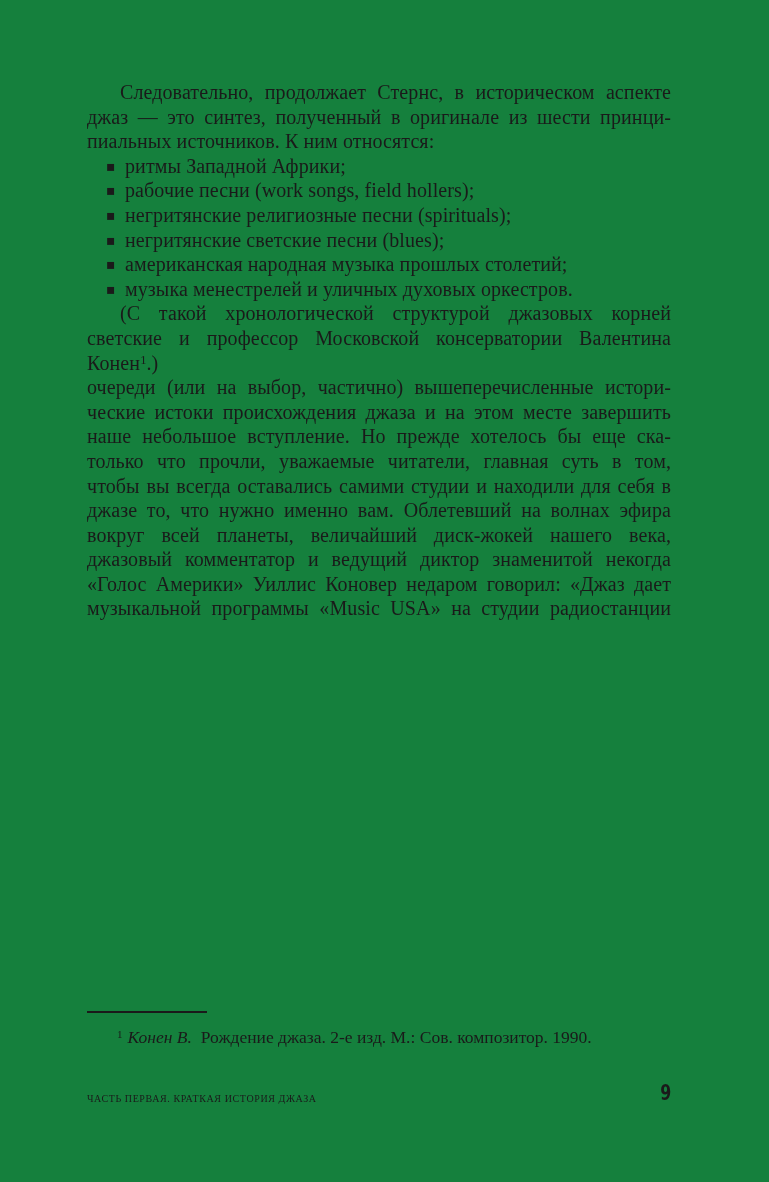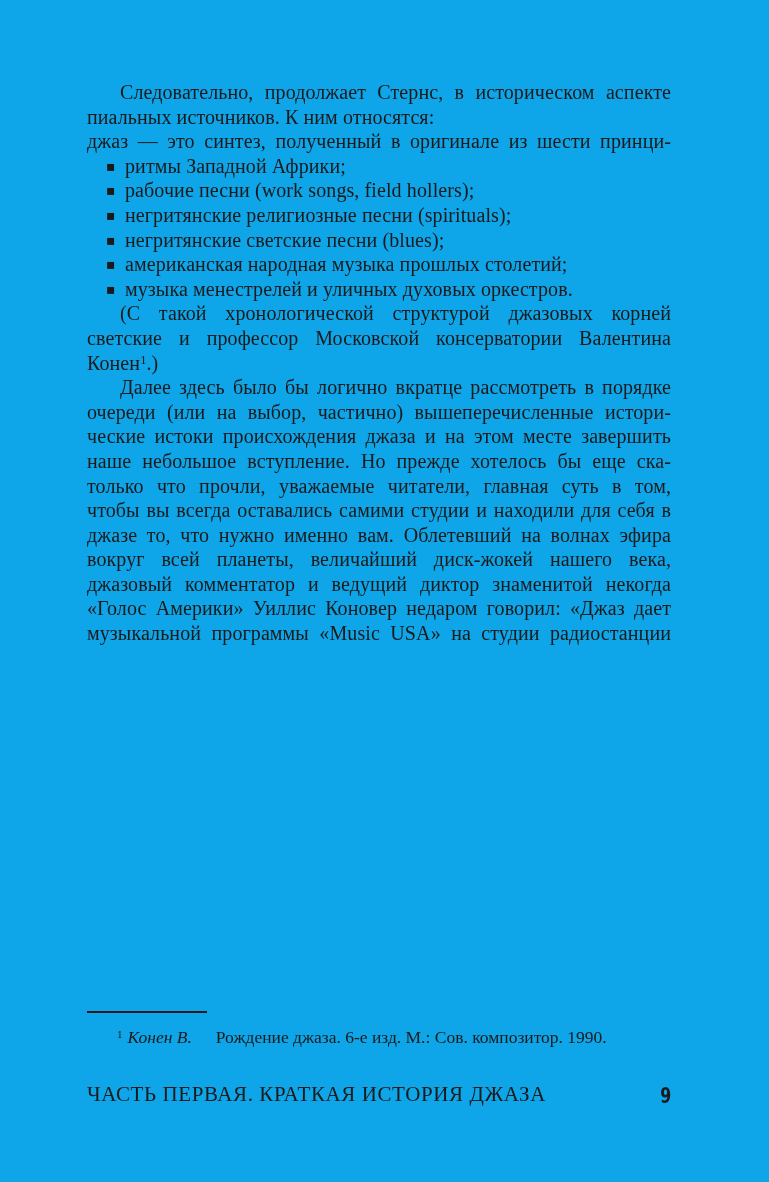--- a/index.html
+++ b/index.html
@@ -9,21 +9,21 @@
   body {
     width: 769px;
     height: 1182px;
     background: #f2f2f0;
     font-family: "Liberation Serif", serif;
   }
   .page {
     position: relative;
     width: 769px;
     height: 1182px;
-    background: #0ea5e9;
+    background: #15803d;
     color: #1a1a1a;
     overflow: hidden;
   }
   .text-block {
     position: absolute;
     left: 87px;
     top: 80px;
     width: 584px;
     font-size: 20px;
     line-height: 24.6px;
@@ -75,33 +75,33 @@
     line-height: 22px;
     text-indent: 30px;
   }
   .footnote sup.fn-ref {
     font-size: 11px;
     vertical-align: 5px;
     margin-right: 5px;
   }
   .footnote .fn-author {
     font-style: italic;
-    margin-right: 24px;
+    margin-right: 9px;
   }
   .footer {
     position: absolute;
     left: 87px;
     top: 1082px;
     width: 584px;
     display: flex;
     justify-content: space-between;
     align-items: flex-end;
   }
   .running-title {
-    font-size: 21px;
+    font-size: 10px;
     letter-spacing: 0.6px;
     white-space: nowrap;
   }
   .page-number {
     font-family: "DejaVu Sans", sans-serif;
     font-weight: 700;
     font-size: 22px;
     line-height: 22px;
     transform: scaleX(0.72);
     transform-origin: right bottom;
@@ -109,22 +109,22 @@
 </style>
 </head>
 <body>
 
 <div class="page">
 
   <div class="text-block">
 
     <div>
       <div class="line indent">Следовательно, продолжает Стернс, в историческом аспекте</div>
+      <div class="line">джаз — это синтез, полученный в оригинале из шести принци-</div>
       <div class="line last">пиальных источников. К ним относятся:</div>
-      <div class="line">джаз — это синтез, полученный в оригинале из шести принци-</div>
     </div>
 
     <div>
       <div class="list-item">
         <span class="bullet">▪</span>
         <span>ритмы Западной Африки;</span>
       </div>
       <div class="list-item">
         <span class="bullet">▪</span>
         <span>рабочие песни (work songs, field hollers);</span>
@@ -149,38 +149,37 @@
 
     <div>
       <div class="line indent">(С такой хронологической структурой джазовых корней</div>
       <div class="line">светские и профессор Московской консерватории Валентина</div>
       <div class="line last">
         <span>Конен</span><sup class="fn-ref">1</sup><span>.)</span>
       </div>
     </div>
 
     <div>
-      <div class="line indent">Далее здесь было бы логично вкратце рассмотреть в порядке</div>
       <div class="line">очереди (или на выбор, частично) вышеперечисленные истори-</div>
       <div class="line">ческие истоки происхождения джаза и на этом месте завершить</div>
       <div class="line">наше небольшое вступление. Но прежде хотелось бы еще ска-</div>
       <div class="line">только что прочли, уважаемые читатели, главная суть в том,</div>
       <div class="line">чтобы вы всегда оставались самими студии и находили для себя в</div>
       <div class="line">джазе то, что нужно именно вам. Облетевший на волнах эфира</div>
       <div class="line">вокруг всей планеты, величайший диск-жокей нашего века,</div>
       <div class="line">джазовый комментатор и ведущий диктор знаменитой некогда</div>
       <div class="line">«Голос Америки» Уиллис Коновер недаром говорил: «Джаз дает</div>
       <div class="line">музыкальной программы «Music USA» на студии радиостанции</div>
     </div>
 
   </div>
 
   <div class="footnote-rule"></div>
   <div class="footnote">
-    <sup class="fn-ref">1</sup><span class="fn-author">Конен В.</span><span>Рождение джаза. 6-е изд. М.: Сов. композитор. 1990.</span>
+    <sup class="fn-ref">1</sup><span class="fn-author">Конен В.</span><span>Рождение джаза. 2-е изд. М.: Сов. композитор. 1990.</span>
   </div>
 
   <div class="footer">
     <span class="running-title">ЧАСТЬ ПЕРВАЯ. КРАТКАЯ ИСТОРИЯ ДЖАЗА</span>
     <span class="page-number">9</span>
   </div>
 
 </div>
 
 </body></html>

